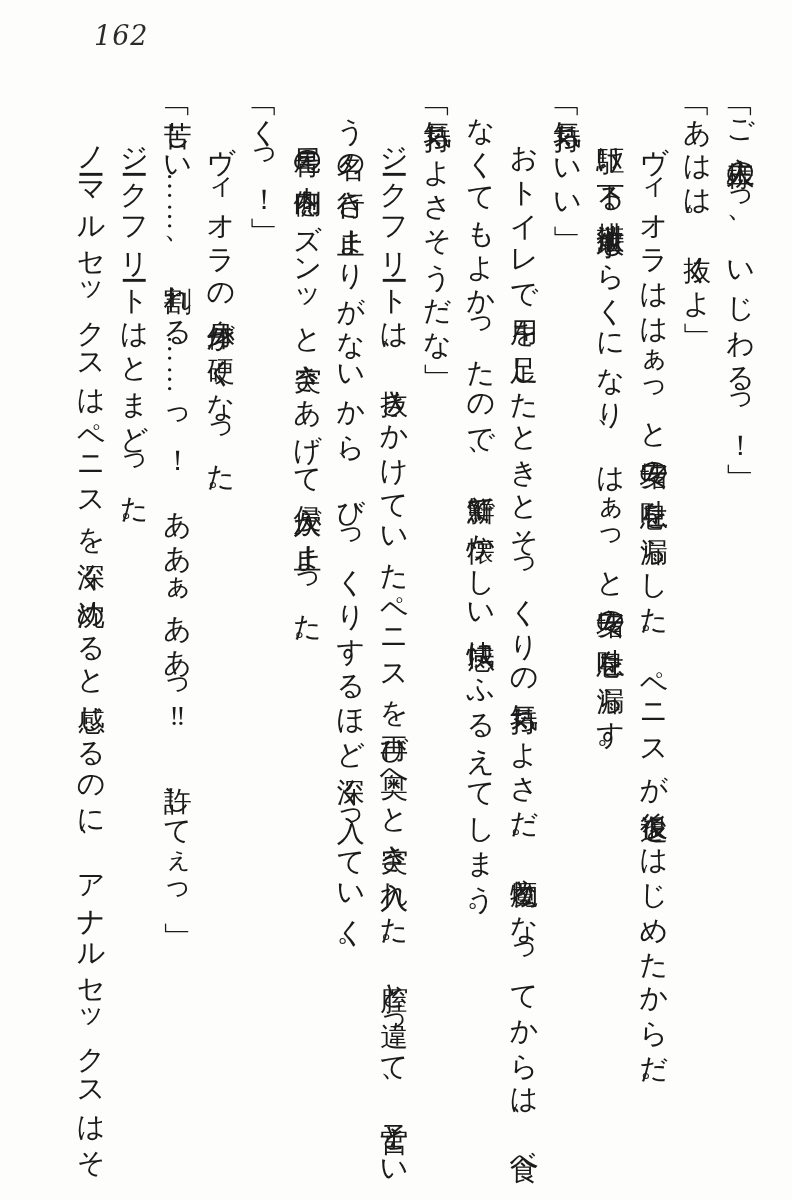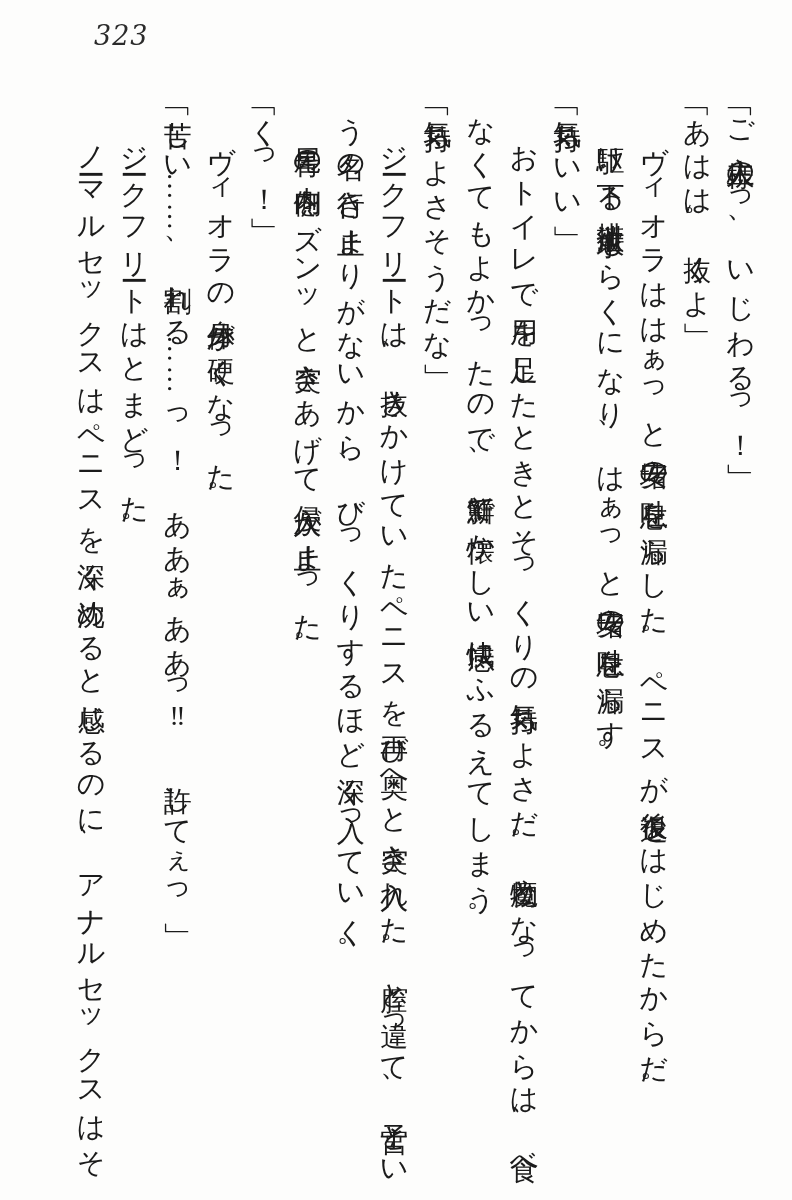--- a/index.html
+++ b/index.html
@@ -44,21 +44,21 @@
   }
   .text-block p.indent {
     text-indent: 1em;
   }
 </style>
 </head>
 <body>
 
 <div class="book-page">
 
-  <div class="page-number">323</div>
+  <div class="page-number">162</div>
 
   <div class="text-block">
     <p class="para">「ご主人様のっ、いじわるっ！」</p>
     <p class="para">「あはは。抜くよ」</p>
     <p class="para indent">ヴィオラははぁっと安堵の吐息を漏らした。ペニスが後退をはじめたからだ。</p>
     <p class="para indent">駆け下る排泄欲求もらくになり、はぁっと安堵の吐息を漏らす。</p>
     <p class="para">「気持ちいい」</p>
     <p class="para indent">おトイレで用を足したときとそっくりの気持ちよさだ。魔物となってからは、食べなくてもよかったので、新鮮で懐かしい快感にふるえてしまう。</p>
     <p class="para">「気持ちよさそうだな」</p>
     <p class="para indent">ジークフリートは、抜きかけていたペニスを再び奥へと突き入れた。膣と違って、子宮という名の行き止まりがないから、びっくりするほど深く入っていく。</p>

